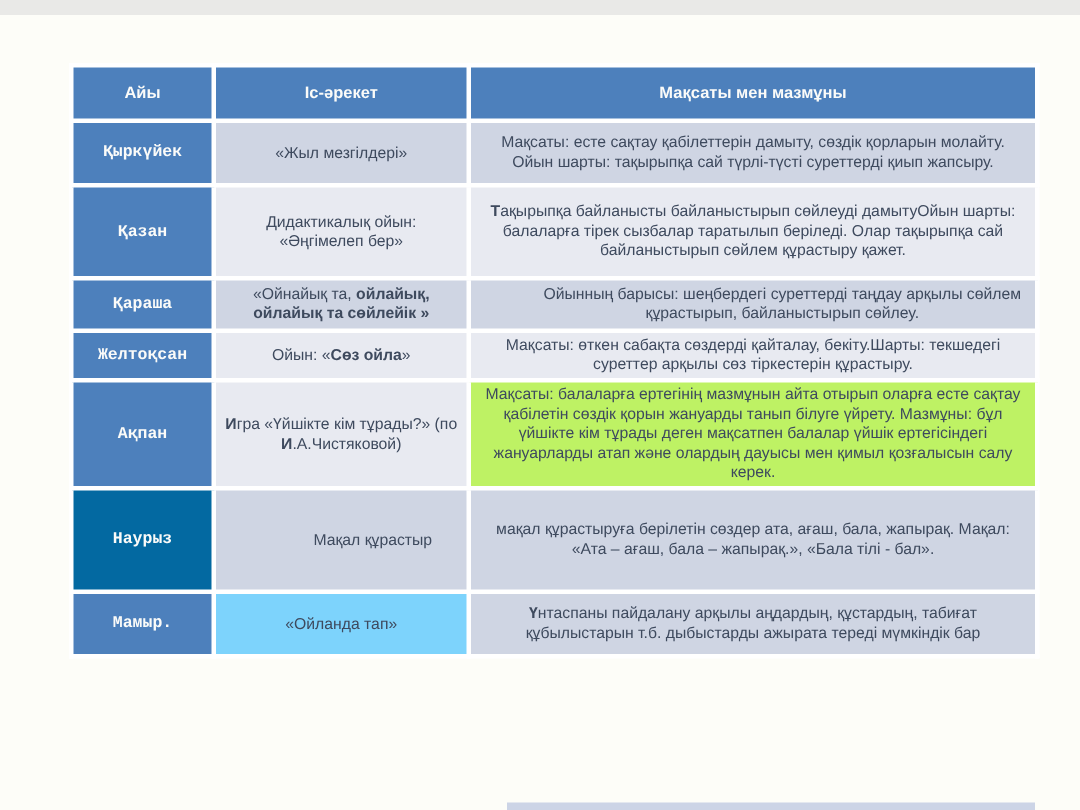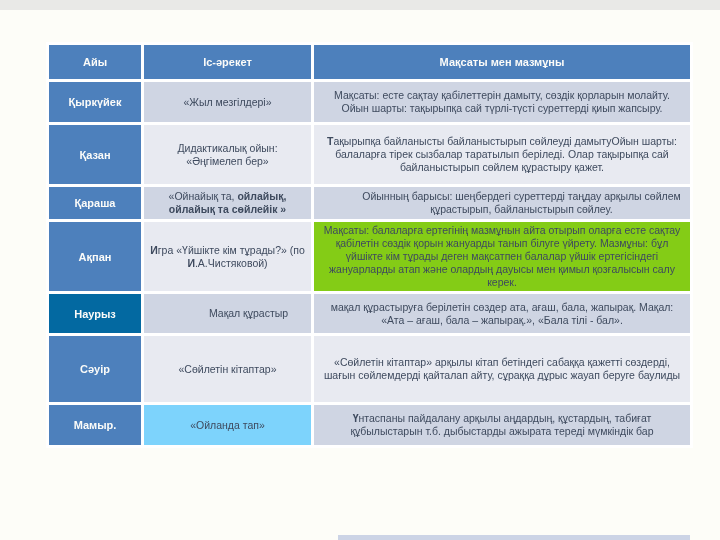--- a/index.html
+++ b/index.html
@@ -19,21 +19,21 @@
   }
   table.plan th,table.plan td{border:3px solid #ffffff;}
 
   thead th{
     color:#fbfbf9;font-size:11px;font-weight:bold;
     text-align:center;vertical-align:middle;
     height:30px;padding:2px 4px;
   }
   tbody th.month{
     color:#fbfbf9;font-size:11px;font-weight:bold;
-    text-align:center;vertical-align:middle;padding:2px 4px;
+    text-align:center;vertical-align:middle;padding:2px 4px;font-family:Liberation Mono, monospace;
   }
   tbody td{
     font-size:10.5px;line-height:13px;color:#3e4a5e;
     text-align:center;vertical-align:middle;padding:2px 5px;
   }
   .b{font-weight:bold;}
 
   
   tbody tr:nth-child(1){height:43px;}
   tbody tr:nth-child(2){height:62px;}
@@ -74,33 +74,33 @@
           <th class="month" style="background: rgb(77, 128, 188);">Қазан</th>
           <td style="background: rgb(232, 234, 241);"><span>Дидактикалық ойын: «Әңгімелеп бер»</span></td>
           <td style="background: rgb(232, 234, 241);"><span class="b">Т</span><span>ақырыпқа байланысты  байланыстырып сөйлеуді дамытуОйын шарты: балаларға тірек сызбалар  таратылып беріледі. Олар тақырыпқа сай байланыстырып сөйлем құрастыру қажет.</span></td>
         </tr>
         <tr>
           <th class="month" style="background: rgb(77, 128, 188);">Қараша</th>
           <td style="background: rgb(207, 213, 227);"><span>«Ойнайық та, </span><span class="b">ойлайық, ойлайық та сөйлейік »</span></td>
           <td style="background: rgb(207, 213, 227); padding-left: 44px;"><span>Ойынның барысы: шеңбердегі суреттерді таңдау арқылы сөйлем құрастырып, байланыстырып сөйлеу.</span></td>
         </tr>
         <tr>
+          <th class="month" style="background: rgb(77, 128, 188);">Желтоқсан</th>
+          <td style="background: rgb(232, 234, 241);"><span>Ойын: «</span><span class="b">Сөз ойла</span><span>»</span></td>
+          <td style="background: rgb(232, 234, 241);"><span>Мақсаты: өткен сабақта сөздерді қайталау, бекіту.Шарты: текшедегі суреттер арқылы сөз тіркестерін құрастыру.</span></td>
+        </tr>
+        <tr>
           <th class="month" style="background: rgb(77, 128, 188);">Ақпан</th>
           <td style="background: rgb(232, 234, 241);"><span class="b">И</span><span>гра «Үйшікте кім тұрады?» (по </span><span class="b">И</span><span>.А.Чистяковой)</span></td>
-          <td style="background: #84cc16;"><span>Мақсаты: балаларға ертегінің мазмұнын айта отырып оларға есте сақтау қабілетін сөздік қорын жануарды танып білуге үйрету. Мазмұны: бұл үйшікте кім тұрады деген мақсатпен балалар үйшік ертегісіндегі жануарларды атап және олардың дауысы мен қимыл қозғалысын салу керек.</span></td>
+          <td style="background: #bef264;"><span>Мақсаты: балаларға ертегінің мазмұнын айта отырып оларға есте сақтау қабілетін сөздік қорын жануарды танып білуге үйрету. Мазмұны: бұл үйшікте кім тұрады деген мақсатпен балалар үйшік ертегісіндегі жануарларды атап және олардың дауысы мен қимыл қозғалысын салу керек.</span></td>
         </tr>
         <tr>
           <th class="month" style="background: #0369a1;">Наурыз</th>
           <td style="background: rgb(207, 213, 227); padding-left: 47px;"><span>Мақал құрастыр</span></td>
           <td style="background: rgb(207, 213, 227);"><span>мақал құрастыруға берілетін сөздер ата, ағаш, бала, жапырақ. Мақал: «Ата – ағаш, бала – жапырақ.», «Бала тілі - бал».</span></td>
-        </tr>
-        <tr>
-          <th class="month" style="background: rgb(77, 128, 188);">Сәуір</th>
-          <td style="background: rgb(232, 234, 241);"><span>«Сөйлетін кітаптар»</span></td>
-          <td style="background: rgb(232, 234, 241);"><span>«Сөйлетін кітаптар» арқылы  кітап бетіндегі сабаққа қажетті сөздерді, шағын сөйлемдерді қайталап айту, сұраққа дұрыс жауап беруге баулиды</span></td>
         </tr>
         <tr>
           <th class="month" style="background: rgb(77, 128, 188); text-align: center;">Мамыр.</th>
           <td style="background: #7dd3fc;"><span>«Ойланда тап»</span></td>
           <td style="background: rgb(207, 213, 227);"><span class="b">Ү</span><span>нтаспаны пайдалану арқылы аңдардың, құстардың, табиғат құбылыстарын  т.б. дыбыстарды ажырата тереді мүмкіндік бар</span></td>
         </tr>
       </tbody>
   </table>
 
   <div class="bottom-sliver" style="background: rgb(204, 212, 230);"></div>

